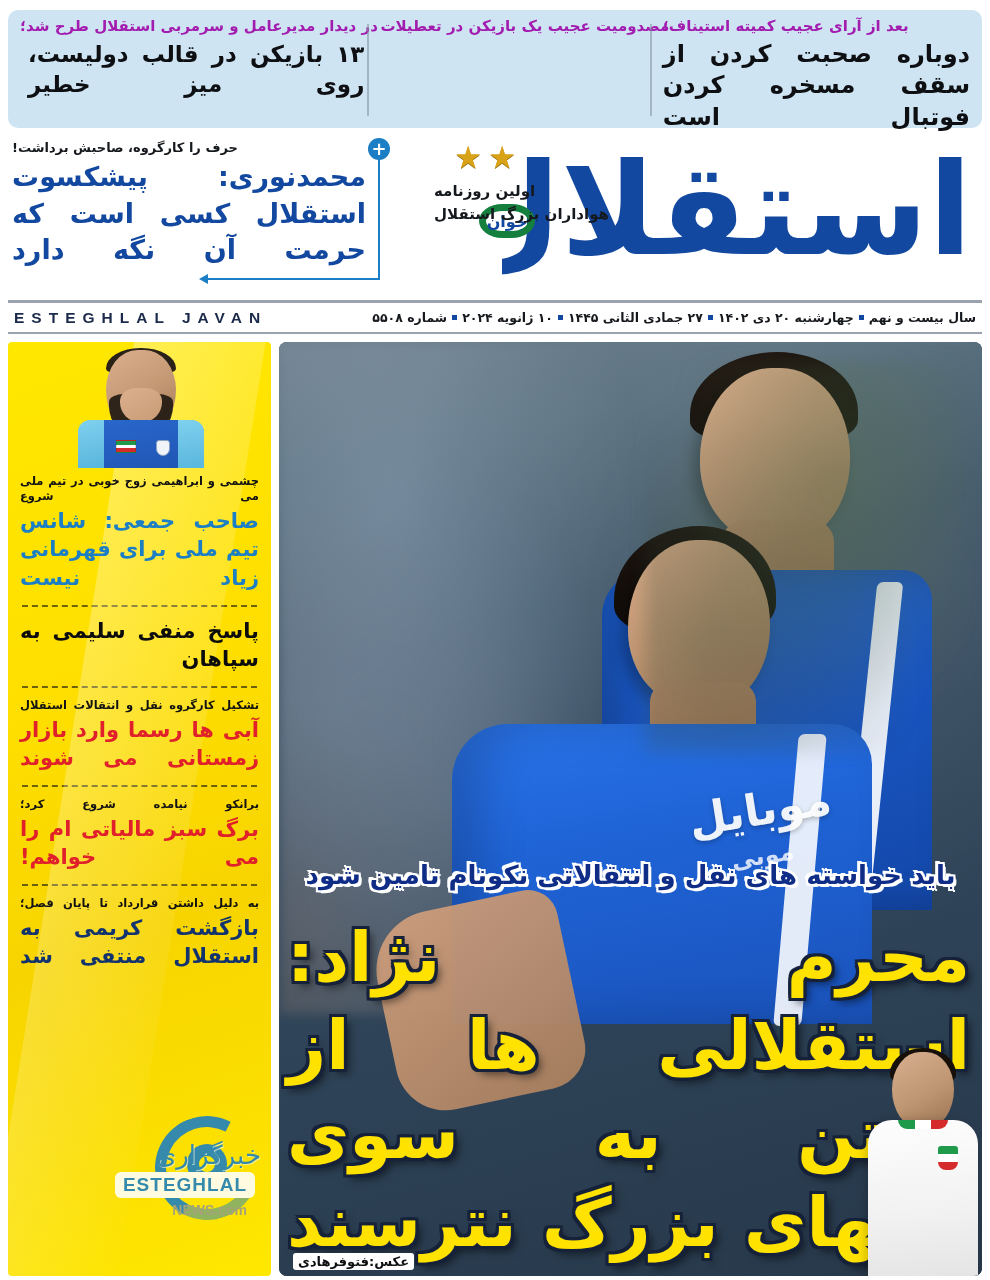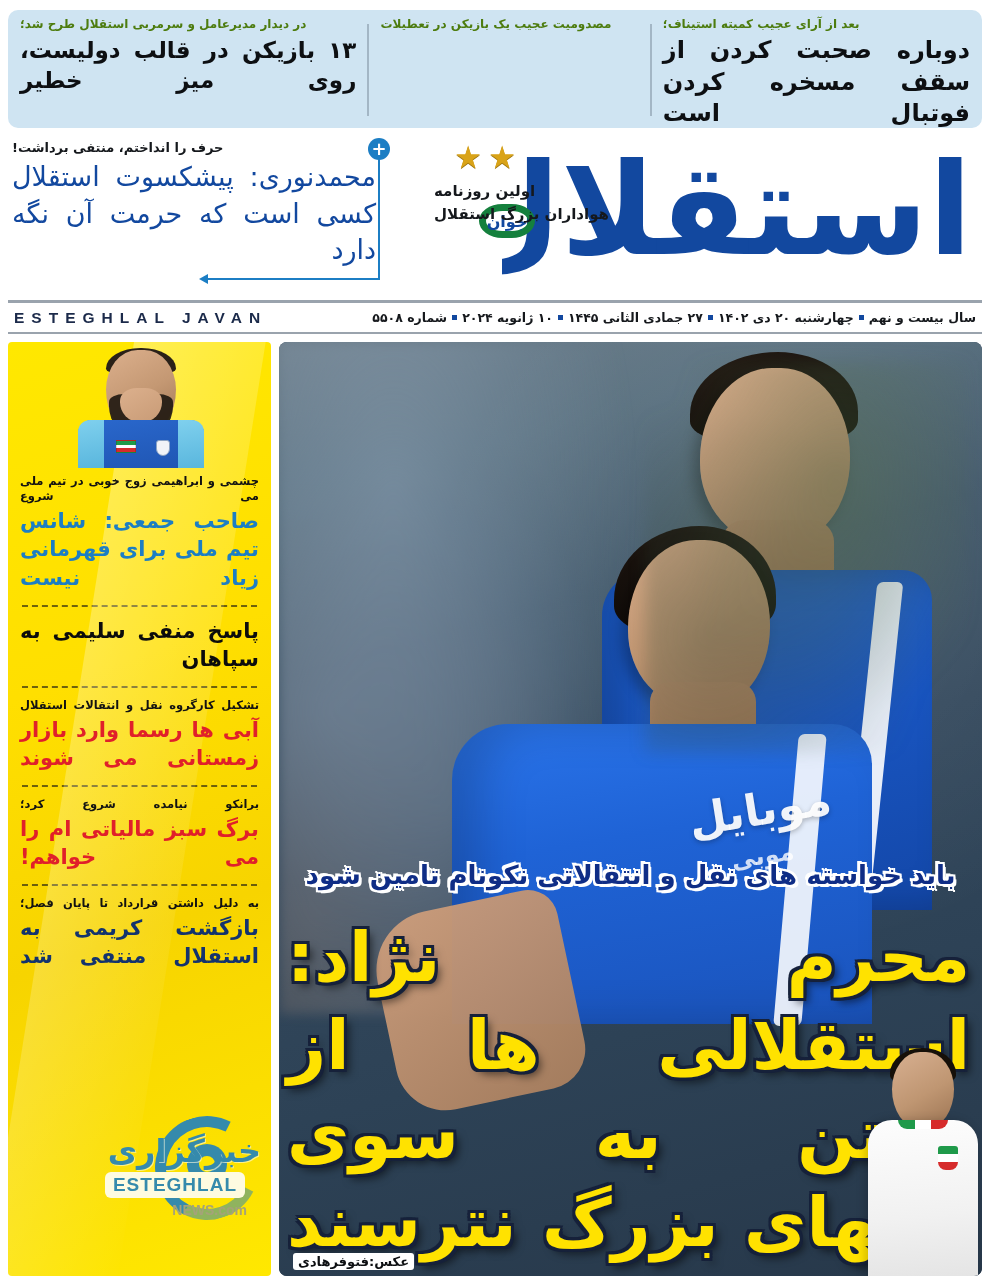--- a/index.html
+++ b/index.html
@@ -44,41 +44,41 @@
   .teaser.t3 { width: 37%; }
   .teaser + .teaser::after {
     content: "";
     position: absolute;
     top: 14px; bottom: 12px; right: -1px;
     width: 2px;
     background: #7f8fa0;
     opacity: .55;
   }
   .teaser-kicker {
-    font-size: 12px;
+    font-size: 15px;
     font-weight: 700;
-    color: #4d7c0f;
+    color: #a21caf;
     line-height: 1.25;
     letter-spacing: -0.3px;
     margin-bottom: 3px;
     text-align: right;
     white-space: nowrap;
   }
   .teaser-head {
     font-size: 24px;
     font-weight: 900;
     color: #0d0f12;
     line-height: 1.32;
     letter-spacing: -0.7px;
     text-align: justify;
     text-align-last: justify;
     width: 100%;
     direction: rtl;
   }
-  .teaser.t3 .teaser-head { font-size: 23px; }
+  .teaser.t3 .teaser-head { font-size: 23px; margin-left: 8px; }
 
   
   .masthead {
     position: absolute;
     top: 132px; left: 0; right: 0;
     height: 165px;
     background: #ffffff;
     display: flex;
     direction: rtl;
   }
@@ -153,27 +153,27 @@
     font-size: 13px;
     font-weight: 800;
     color: #15181c;
     text-align: left;
     letter-spacing: -0.3px;
     margin: 4px 34px 4px 0;
     white-space: nowrap;
   }
   .feature-head {
     font-size: 27px;
-    font-weight: 400;
+    font-weight: 700;
     color: #12489f;
     line-height: 1.36;
     letter-spacing: -0.9px;
     text-align: justify;
     text-align-last: justify;
-    margin-right: 14px;
+    margin-right: 24px;
     direction: rtl;
   }
   .plus-icon {
     position: absolute;
     top: 2px; right: 0px;
     width: 22px; height: 22px;
     border-radius: 50%;
     background: #1c7ec4;
     color: #fff;
     font-size: 18px;
@@ -643,31 +643,31 @@
   .wm-pin::after {
     content: "";
     position: absolute;
     top: 12px; left: 12px;
     width: 16px; height: 16px;
     background: #ffe800;
     border-radius: 50%;
   }
   .wm-fa {
     position: absolute;
-    top: 22px; right: 4px;
-    font-size: 32px;
-    font-weight: 700;
+    top: 30px; right: 4px;
+    font-size: 26px;
+    font-weight: 400;
     color: #1a7fc4;
     direction: rtl;
     letter-spacing: -1px;
     text-shadow: 1px 1px 0 rgba(255,255,255,.6);
   }
   .wm-en {
     position: absolute;
-    top: 62px; right: 20px;
+    top: 62px; right: 10px;
     background: #ffffff;
     border-radius: 6px;
     padding: 2px 8px;
     font-size: 19px;
     font-weight: 900;
     color: #1a7fc4;
     letter-spacing: 1px;
     direction: ltr;
     font-family: "Liberation Sans", sans-serif;
   }
@@ -719,21 +719,21 @@
         <div>اولین روزنامه</div>
         <div>هواداران بزرگ استقلال</div>
       </div>
     </div>
 
     <div class="feature-box">
       <div class="plus-icon">+</div>
       <div class="feature-rail">
         <div class="feature-arrow"></div>
       </div>
-      <div class="feature-kicker">حرف را انداختم، منتفی برداشت!</div>
+      <div class="feature-kicker">حرف را کارگروه، صاحبش برداشت!</div>
       <div class="feature-head">محمدنوری: پیشکسوت استقلال کسی است که حرمت آن نگه دارد</div>
     </div>
 
   </div>
 
   <div class="date-bar">
     <div class="date-line">
       <span>سال بیست و نهم</span>
       <span class="date-sep"></span>
       <span>چهارشنبه ۲۰ دی ۱۴۰۲</span>

